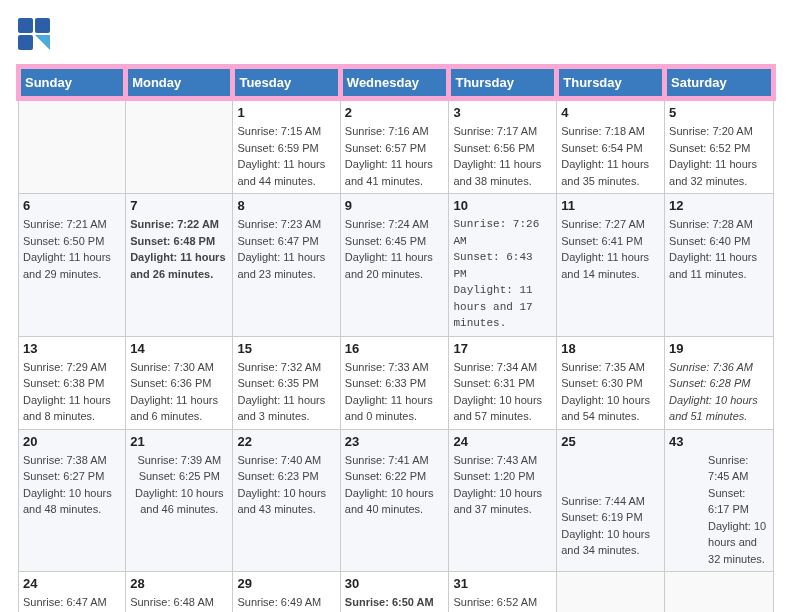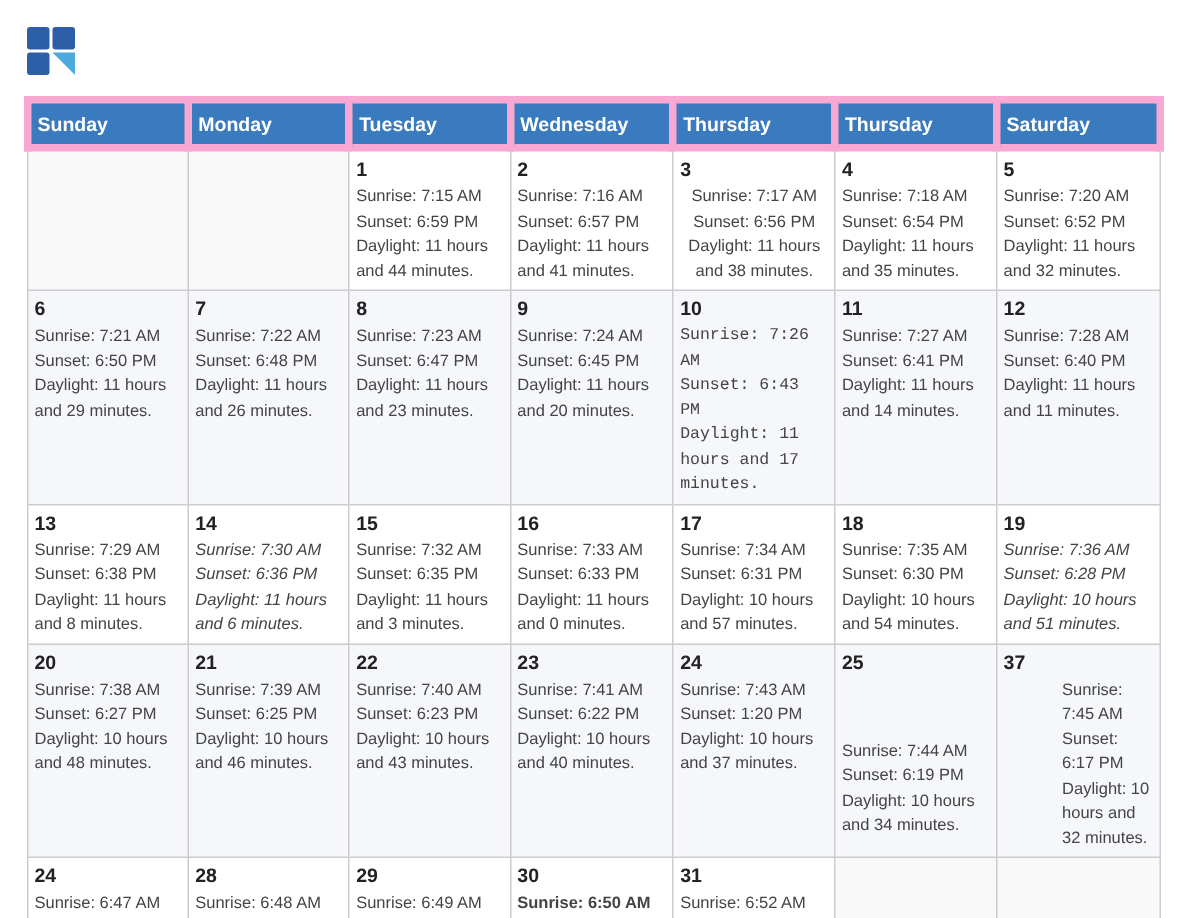--- a/index.html
+++ b/index.html
@@ -121,21 +121,21 @@
 Daylight: 11 hours and 44 minutes.</div>
         </td>
         <td>
           <div class="day-number">2</div>
           <div class="day-info" style="white-space: pre-line;">Sunrise: 7:16 AM
 Sunset: 6:57 PM
 Daylight: 11 hours and 41 minutes.</div>
         </td>
         <td>
           <div class="day-number">3</div>
-          <div class="day-info" style="white-space: pre-line; text-align: center;">Sunrise: 7:17 AM
+          <div class="day-info" style="white-space: pre-line;">Sunrise: 7:17 AM
 Sunset: 6:56 PM
 Daylight: 11 hours and 38 minutes.</div>
         </td>
         <td>
           <div class="day-number">4</div>
           <div class="day-info" style="white-space: pre-line;">Sunrise: 7:18 AM
 Sunset: 6:54 PM
 Daylight: 11 hours and 35 minutes.</div>
         </td>
         <td>
@@ -147,21 +147,21 @@
       </tr>
       <tr>
         <td>
           <div class="day-number">6</div>
           <div class="day-info" style="white-space: pre-line;">Sunrise: 7:21 AM
 Sunset: 6:50 PM
 Daylight: 11 hours and 29 minutes.</div>
         </td>
         <td>
           <div class="day-number">7</div>
-          <div class="day-info" style="white-space: pre-line;">Sunrise: 7:22 AM
+          <div class="day-info" style="white-space: pre-line; font-weight: bold;">Sunrise: 7:22 AM
 Sunset: 6:48 PM
 Daylight: 11 hours and 26 minutes.</div>
         </td>
         <td>
           <div class="day-number">8</div>
           <div class="day-info" style="white-space: pre-line;">Sunrise: 7:23 AM
 Sunset: 6:47 PM
 Daylight: 11 hours and 23 minutes.</div>
         </td>
         <td>
@@ -191,21 +191,21 @@
       </tr>
       <tr>
         <td>
           <div class="day-number">13</div>
           <div class="day-info" style="white-space: pre-line;">Sunrise: 7:29 AM
 Sunset: 6:38 PM
 Daylight: 11 hours and 8 minutes.</div>
         </td>
         <td>
           <div class="day-number">14</div>
-          <div class="day-info" style="white-space: pre-line; font-style: italic;">Sunrise: 7:30 AM
+          <div class="day-info" style="white-space: pre-line;">Sunrise: 7:30 AM
 Sunset: 6:36 PM
 Daylight: 11 hours and 6 minutes.</div>
         </td>
         <td>
           <div class="day-number">15</div>
           <div class="day-info" style="white-space: pre-line;">Sunrise: 7:32 AM
 Sunset: 6:35 PM
 Daylight: 11 hours and 3 minutes.</div>
         </td>
         <td>
@@ -235,21 +235,21 @@
       </tr>
       <tr>
         <td>
           <div class="day-number">20</div>
           <div class="day-info" style="white-space: pre-line;">Sunrise: 7:38 AM
 Sunset: 6:27 PM
 Daylight: 10 hours and 48 minutes.</div>
         </td>
         <td>
           <div class="day-number">21</div>
-          <div class="day-info" style="white-space: pre-line;">Sunrise: 7:39 AM
+          <div class="day-info" style="white-space: pre-line; text-align: center;">Sunrise: 7:39 AM
 Sunset: 6:25 PM
 Daylight: 10 hours and 46 minutes.</div>
         </td>
         <td>
           <div class="day-number">22</div>
           <div class="day-info" style="white-space: pre-line;">Sunrise: 7:40 AM
 Sunset: 6:23 PM
 Daylight: 10 hours and 43 minutes.</div>
         </td>
         <td>
@@ -264,21 +264,21 @@
 Sunset: 1:20 PM
 Daylight: 10 hours and 37 minutes.</div>
         </td>
         <td>
           <div class="day-number">25</div>
           <div class="day-info" style="white-space: pre-line; margin-top: 44px;">Sunrise: 7:44 AM
 Sunset: 6:19 PM
 Daylight: 10 hours and 34 minutes.</div>
         </td>
         <td>
-          <div class="day-number">37</div>
+          <div class="day-number">43</div>
           <div class="day-info" style="white-space: pre-line; margin-left: 39px;">Sunrise: 7:45 AM
 Sunset: 6:17 PM
 Daylight: 10 hours and 32 minutes.</div>
         </td>
       </tr>
       <tr>
         <td>
           <div class="day-number">24</div>
           <div class="day-info" style="white-space: pre-line;">Sunrise: 6:47 AM
 Sunset: 5:16 PM

